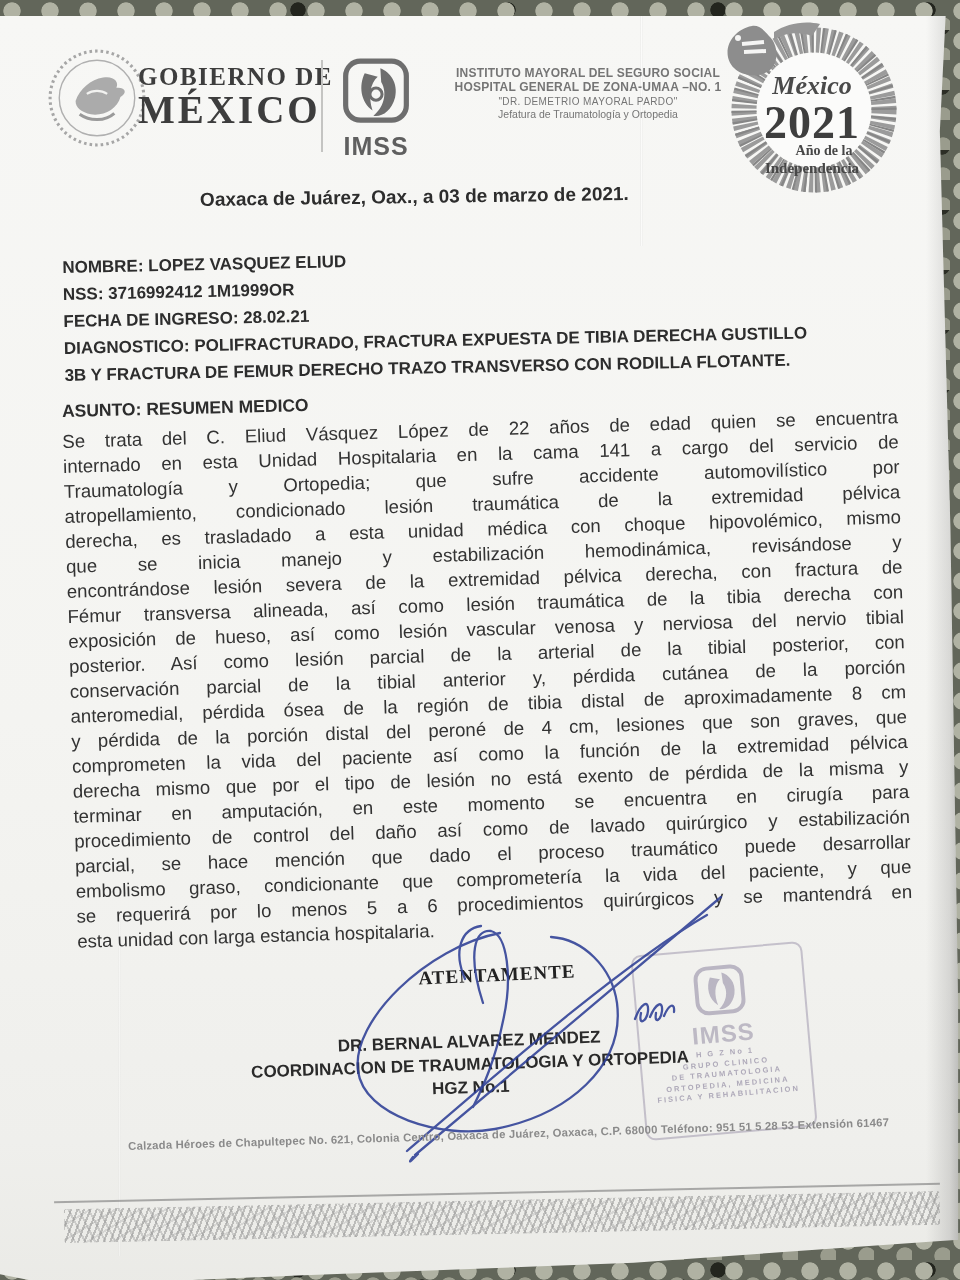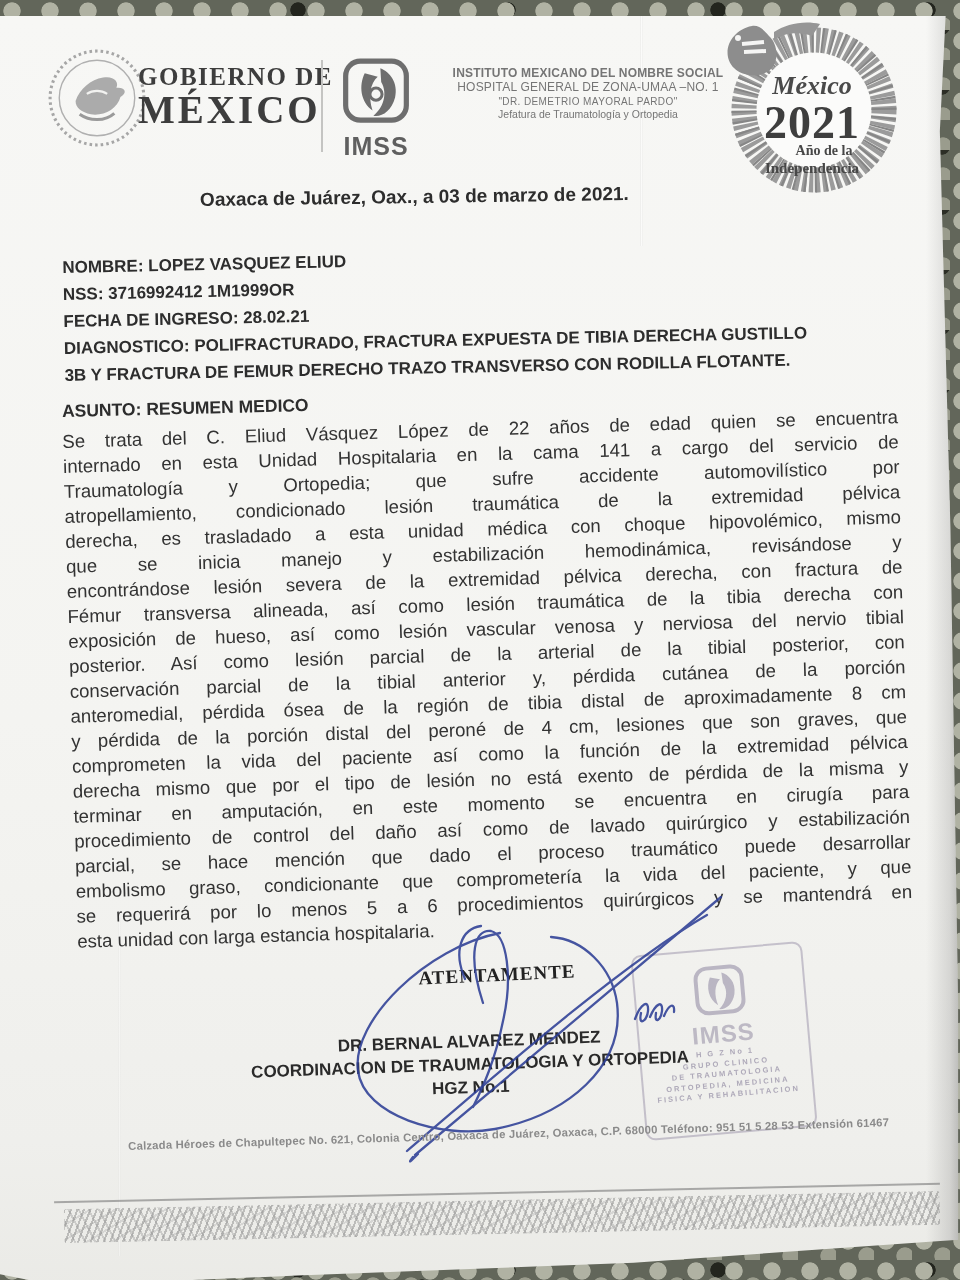--- a/index.html
+++ b/index.html
@@ -30,21 +30,21 @@
 
   
   .gob-text{font-family:"Liberation Serif",serif;font-weight:bold;color:#3d3d3d;line-height:1.02;}
   .gob-line1{font-size:25px;letter-spacing:1.5px;}
   .gob-line2{font-size:39px;letter-spacing:3px;}
   .divider{position:absolute;left:321px;top:44px;width:2px;height:92px;background:#c4c4c2;}
   .imss-wrap{position:absolute;left:330px;top:40px;width:92px;text-align:center;}
   .imss-word{font-size:25px;font-weight:bold;color:#5f5f5f;letter-spacing:1px;margin-top:-2px;}
   .inst{position:absolute;left:428px;top:50px;width:320px;text-align:center;color:#757575;}
   .inst .l1{font-size:12px;font-weight:bold;letter-spacing:.2px;}
-  .inst .l2{font-size:12px;font-weight:normal;letter-spacing:.2px;}
+  .inst .l2{font-size:12px;font-weight:bold;letter-spacing:.2px;}
   .inst .l3{font-size:10px;margin-top:2px;letter-spacing:.4px;}
   .inst .l4{font-size:10.5px;margin-top:1px;}
 
   
   .dateline{left:200px;top:170px;font-size:19px;font-weight:bold;transform:rotate(-.8deg);}
   .patient{left:62px;top:238px;font-size:17px;font-weight:bold;line-height:27px;transform:rotate(-1.2deg);transform-origin:left top;width:860px;}
   .subject{left:62px;top:382px;font-size:17.5px;font-weight:bold;transform:rotate(-1.4deg);}
   .bodytext{left:62px;top:413px;width:836px;font-size:18.6px;line-height:25px;color:#333;
     transform:rotate(-1.7deg);transform-origin:left top;}
   .body-line{text-align:justify;text-align-last:justify;white-space:normal;}
@@ -99,21 +99,21 @@
     <svg width="78" height="78" viewBox="0 0 90 88" style="display:block;margin:0 auto;">
       <rect x="10" y="5" width="70" height="68" rx="17" fill="none" stroke="#6e6e6e" stroke-width="6"></rect>
       <path d="M32,19 C25,33 27,52 41,62 C36,46 38,31 47,23 Z" fill="#6e6e6e"></path>
       <path d="M50,13 C61,17 71,30 67,47 C63,63 51,70 42,68 C53,59 59,43 51,29 Z" fill="#6e6e6e"></path>
       <circle cx="45" cy="43" r="7" fill="none" stroke="#6e6e6e" stroke-width="3.5"></circle>
     </svg>
     <div class="imss-word">IMSS</div>
   </div>
 
   <div class="inst">
-    <div class="l1">INSTITUTO MEXICANO DEL NOMBRE SOCIAL</div>
+    <div class="l1">INSTITUTO MAYORAL DEL SEGURO SOCIAL</div>
     <div class="l2">HOSPITAL GENERAL DE ZONA-UMAA –NO. 1</div>
     <div class="l3">"DR. DEMETRIO MAYORAL PARDO"</div>
     <div class="l4">Jefatura de Traumatología y Ortopedia</div>
   </div>
 
   <svg class="abs" style="left:708px;top:2px;" width="204" height="176" viewBox="0 0 204 176">
     <circle cx="106" cy="92" r="70" fill="none" stroke="#9b9b9b" stroke-width="25" stroke-dasharray="4 2.5"></circle>
     <circle cx="106" cy="92" r="70" fill="none" stroke="#868686" stroke-width="25" stroke-dasharray="2 8" stroke-dashoffset="3"></circle>
     <circle cx="106" cy="92" r="57" fill="#fbfbfa"></circle>
     <path d="M44,8 C22,12 12,36 26,50 C35,59 54,60 63,51 C71,43 70,26 61,18 C56,12 51,7 44,8 Z" fill="#8d8d8d"></path>

